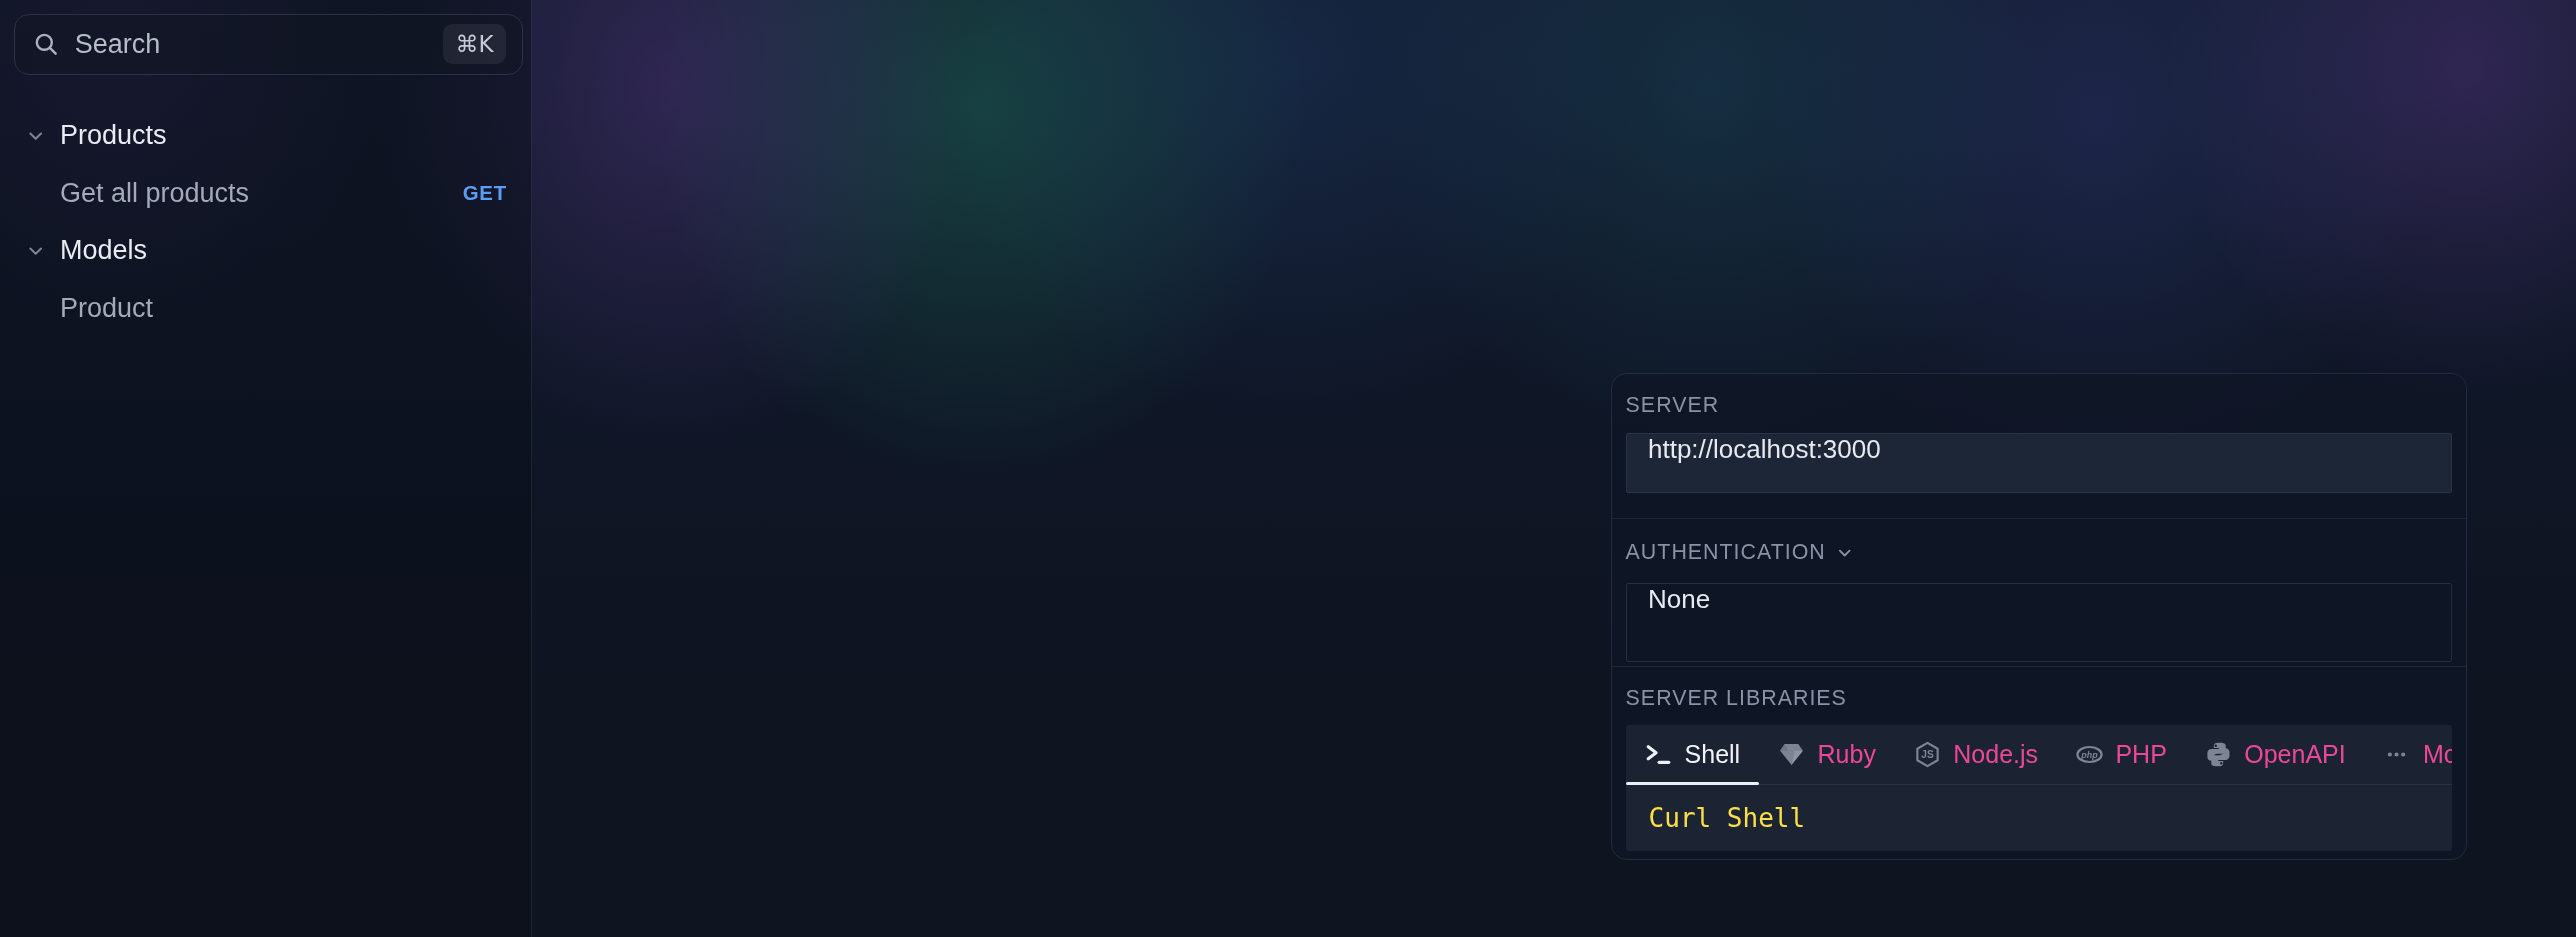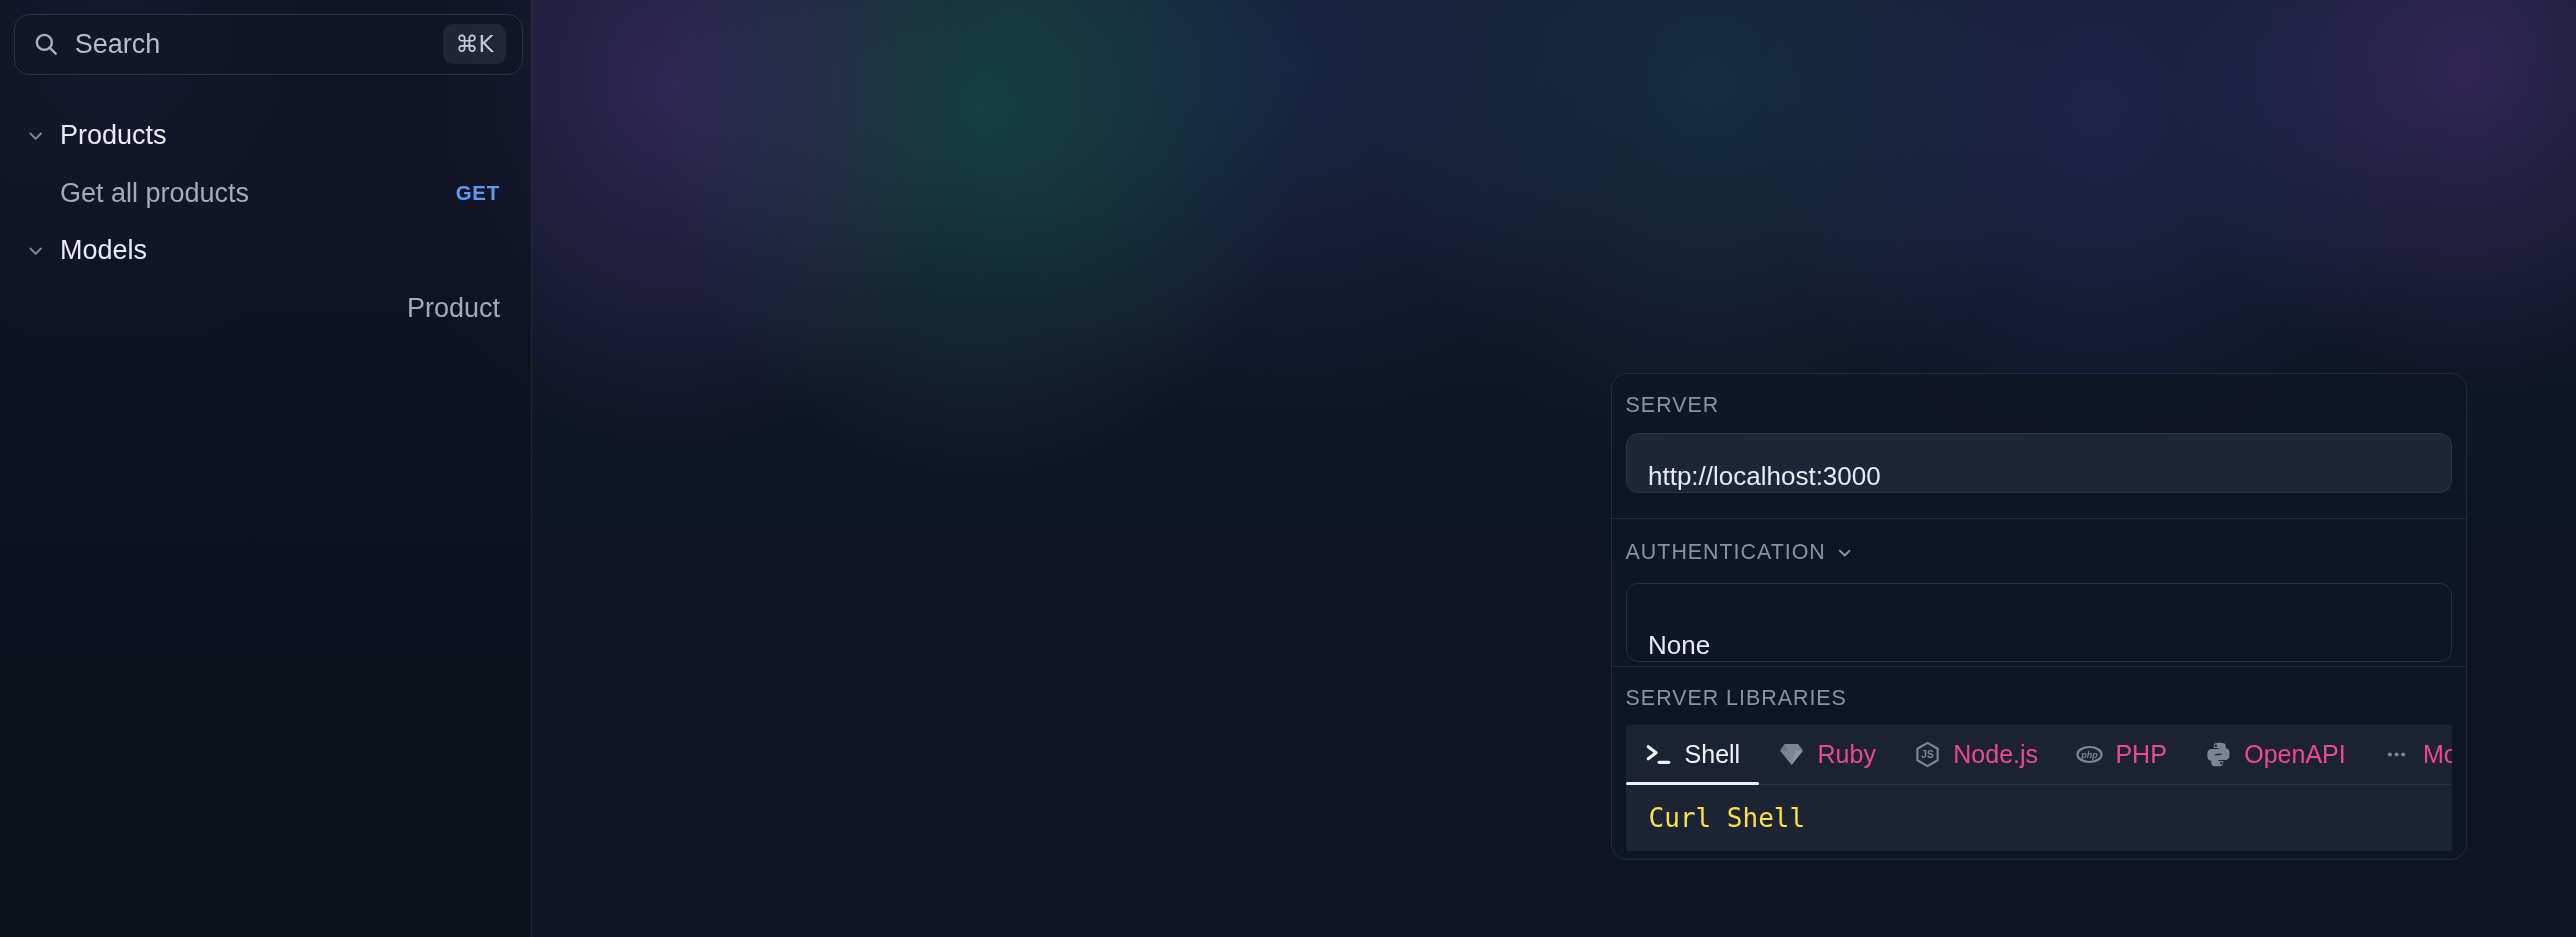--- a/index.html
+++ b/index.html
@@ -39,21 +39,21 @@
     margin-left:auto;background:rgba(255,255,255,.07);border-radius:9.7px;
     padding:6.8px 12.6px;font-size:23px;color:#c6cbd6;
     font-family:"DejaVu Sans", sans-serif;
   }
   .nav{position:absolute;left:0;top:115px;width:100%;}
   .nav-row{height:41px;display:flex;align-items:center;}
   .nav-row + .nav-row{margin-top:16.5px;}
   .nav-group{padding-left:25px;cursor:pointer;}
   .nav-group .chev{width:21.4px;height:21.4px;flex:0 0 auto;margin-right:13.6px;}
   .nav-group .glabel{font-size:27px;font-weight:500;color:#e9ecf2;}
-  .nav-item{padding-left:60px;padding-right:31px;cursor:pointer;justify-content:flex-end;}
+  .nav-item{padding-left:60px;padding-right:24px;cursor:pointer;}
   .nav-item .ilabel{font-size:27px;color:#a3aab8;}
   .method{margin-left:auto;font-size:20.4px;font-weight:700;letter-spacing:0.8px;color:#5a9df6;}
   
   .main-col{position:absolute;left:647px;top:170px;width:912px;}
   .badges{display:flex;align-items:center;height:27px;}
   .pill{height:27px;display:inline-flex;align-items:center;border-radius:970px;
         padding:0 16.5px;font-size:22px;color:#ced3dd;}
   .pill-light{background:rgba(255,255,255,.12);}
   .pill-dark{background:rgba(33,42,66,.85);margin-left:18.4px;}
   .page-title{margin:18.4px 0 0 0;font-size:45px;line-height:49px;font-weight:700;color:#eef1f6;letter-spacing:0.2px;}
@@ -67,22 +67,22 @@
   }
   .sec{padding:0 13.6px;}
   .sec + .sec{border-top:1px solid #1f2737;}
   .sec1{height:144px;padding-top:21.4px;}
   .sec2{height:148px;padding-top:23px;}
   .sec3{height:194px;padding-top:21.4px;}
   .sec-label{font-size:21.4px;line-height:21.4px;letter-spacing:1px;color:#8a92a3;font-weight:500;}
   .sec-label-row{display:flex;align-items:center;gap:9.7px;cursor:pointer;}
   .sec-label-row .chev{width:19.4px;height:19.4px;}
   .field{
-    margin-top:16.5px;height:60px;border:1px solid #2b3347;border-radius:12px;
-    background:#1d2637;display:flex;align-items:flex-end;padding:0 21.4px;cursor:pointer;
+    margin-top:16.5px;height:60px;border:1px solid #2b3347;border-radius:2px;
+    background:#1d2637;display:flex;align-items:flex-start;padding:0 21.4px;cursor:pointer;
   }
   .field.ghost{margin-top:19.4px;height:79px;background:transparent;border-color:#262e40;}
   .field span{font-size:26px;color:#e7eaf1;}
   .libbox{
     margin-top:15.5px;border-radius:3px;background:#1b2333;overflow:hidden;
   }
   .tabs{display:flex;align-items:stretch;height:60px;border-bottom:1px solid #2a3245;}
   .tab{
     position:relative;display:flex;align-items:center;gap:11.6px;
     padding:0 18.4px;cursor:pointer;color:#ec4899;font-size:25px;

